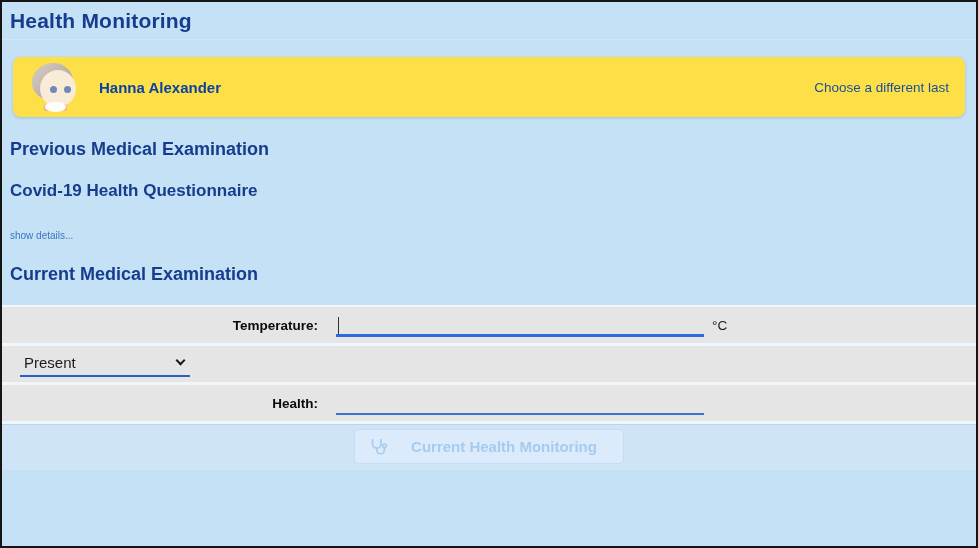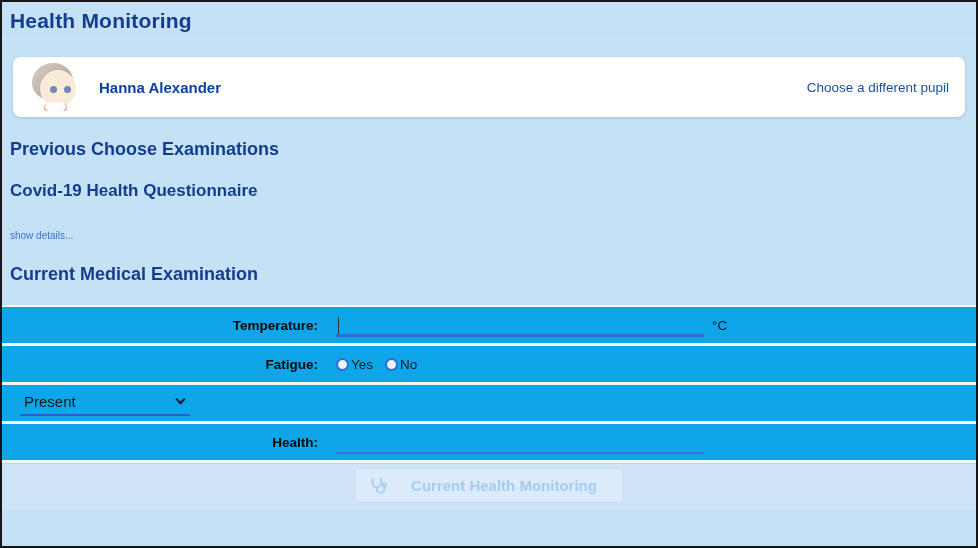--- a/index.html
+++ b/index.html
@@ -20,21 +20,21 @@
   }
   .page-title {
     font-size:21px; font-weight:bold; color:#163c8e;
     letter-spacing:0.2px;
   }
 
   
   .pupil-card {
     margin:17px 11px 0 11px;
     height:60px;
-    background:#ffffff;
+    background:#fde047;
     border-radius:8px;
     display:flex; align-items:center;
     box-shadow:0 1px 3px rgba(90,130,175,0.35);
   }
   .avatar { position:relative; width:48px; height:48px; margin-left:18px; flex:none; }
   .av-hair { position:absolute; left:1px; top:0; width:41px; height:37px;
     background:linear-gradient(135deg,#cdc4bc 20%,#b2a69c 80%);
     border-radius:52% 48% 46% 46%; }
   .av-face { position:absolute; left:9px; top:7px; width:36px; height:37px;
     background:#f8ecd9; border-radius:50%; }
@@ -55,21 +55,21 @@
   .h3 { margin:21px 8px 12px 8px; font-size:17px; font-weight:bold; color:#163c8e; }
   .summary { margin:24px 8px 0 8px; font-size:13.5px; color:#1b1b1b; }
   .show-details { display:inline-block; margin:17px 8px 0 8px; font-size:10px;
     color:#3a76c4; cursor:pointer; text-decoration:none; }
   .h2.current { margin-top:21px; }
 
   
   .form-table { margin-top:20px; border-top:2px solid #f0f7fd; }
   .form-row {
     display:flex; align-items:center;
-    background:#0ea5e9;
+    background:#e5e5e5;
     height:39px;
     border-bottom:3px solid #f0f7fd;
   }
   .row-label {
     width:316px; flex:none;
     text-align:right;
     font-size:13.5px; font-weight:bold; color:#0a0a0a;
   }
   .row-control { margin-left:18px; display:flex; align-items:center; }
 
@@ -136,54 +136,41 @@
     <div class="avatar">
       <div class="av-hair"></div>
       <div class="av-face"></div>
       <div class="av-eye l"></div>
       <div class="av-eye r"></div>
       <div class="av-pink l"></div>
       <div class="av-pink r"></div>
       <div class="av-body"></div>
     </div>
     <div class="pupil-name">Hanna Alexander</div>
-    <a class="change-pupil">Choose a different pupil</a>
+    <a class="change-pupil">Choose a different last</a>
   </div>
 
-  <div class="h2">Previous Choose Examinations</div>
+  <div class="h2">Previous Medical Examination</div>
   <div class="h3">Covid-19 Health Questionnaire</div>
   <a class="show-details">show details...</a>
 
   <div class="h2 current">Current Medical Examination</div>
 
   <div class="form-table">
 
     <div class="form-row">
       <div class="row-label">Temperature:</div>
       <div class="row-control">
         <div class="underline-input">
           <div class="text-cursor"></div>
         </div>
         <span class="unit">°C</span>
       </div>
     </div>
 
-    <div class="form-row">
-      <div class="row-label">Fatigue:</div>
-      <div class="row-control">
-        <div class="radio-option">
-          <div class="radio-circle"></div>
-          <span class="radio-text">Yes</span>
-        </div>
-        <div class="radio-option">
-          <div class="radio-circle"></div>
-          <span class="radio-text">No</span>
-        </div>
-      </div>
-    </div>
 
     <div class="form-row">
       <div class="row-control">
         <div class="select-box">
           <span class="select-value">Present</span>
           <div class="chevron-down"></div>
         </div>
       </div>
     </div>
 

